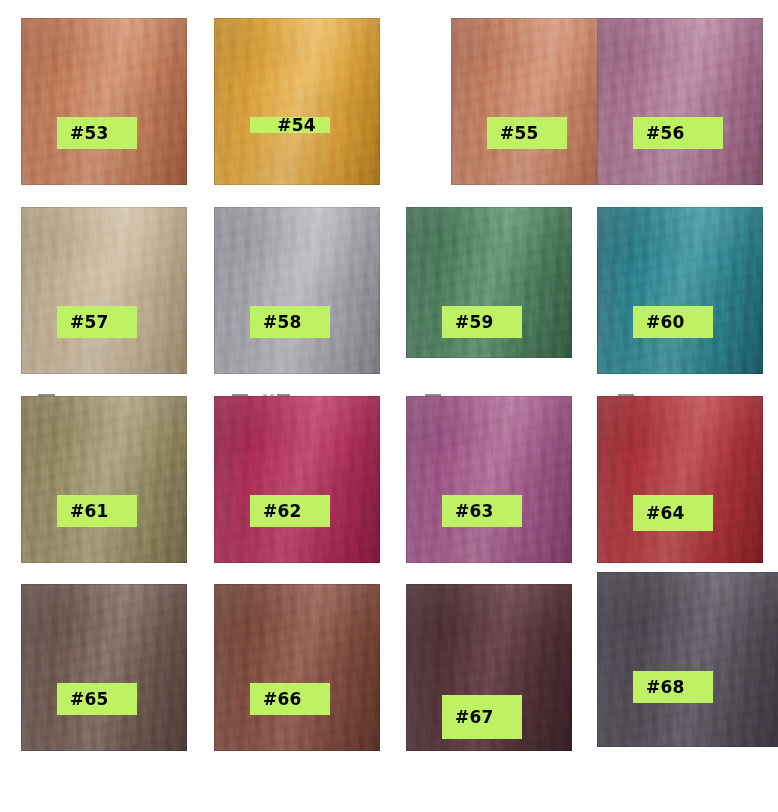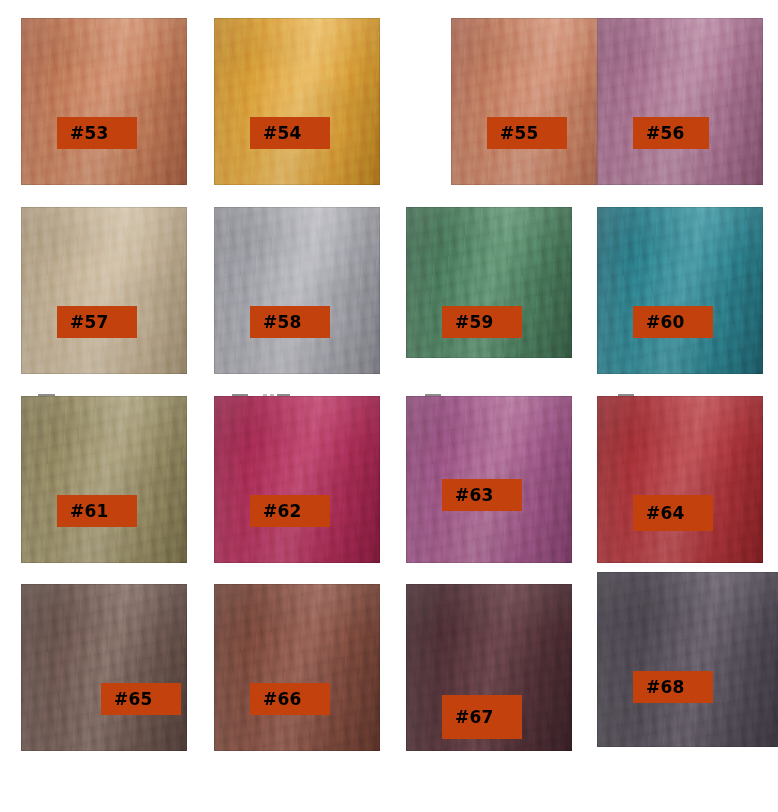--- a/index.html
+++ b/index.html
@@ -91,21 +91,21 @@
   
   .edge {
     position: absolute;
     left: 0; top: 0; right: 0; bottom: 0;
     pointer-events: none;
     box-shadow: inset 0 0 0 1px rgba(0,0,0,0.10);
   }
 
   .swatch-label {
     position: absolute;
-    background: #c2410c;
+    background: #bef264;
     display: flex;
     align-items: center;
     justify-content: flex-start;
     box-sizing: border-box;
     padding-left: 13px;
   }
   .swatch-label span {
     font-family: "DejaVu Sans", sans-serif;
     font-weight: bold;
     font-size: 17px;
@@ -140,21 +140,21 @@
         <span>#53</span>
       </div>
     </div>
     <div class="swatch-cell" style="left: 214px; top: 18px; width: 166px; height: 167px;">
       <div class="swatch-plate" style="background: linear-gradient(103deg, rgb(192, 131, 32) 0%, rgb(221, 160, 56) 26%, rgb(238, 192, 105) 52%, rgb(221, 160, 56) 74%, rgb(192, 131, 32) 100%);">
         <div class="tex"></div>
         <div class="tex2"></div>
         <div class="sheen"></div>
         <div class="edge"></div>
       </div>
-      <div class="swatch-label" style="left: 36px; top: 99px; width: 80px; height: 32px;">
+      <div class="swatch-label" style="left: 36px; top: 99px; width: 80px; height: 16px; justify-content: center;">
         <span>#54</span>
       </div>
     </div>
     <div class="swatch-cell" style="left: 406px; top: 18px; width: 166px; height: 167px; margin-left: 45px;">
       <div class="swatch-plate" style="background: linear-gradient(103deg, rgb(167, 96, 74) 0%, rgb(196, 125, 96) 26%, rgb(216, 154, 128) 52%, rgb(196, 125, 96) 74%, rgb(167, 96, 74) 100%);">
         <div class="tex"></div>
         <div class="tex2"></div>
         <div class="sheen"></div>
         <div class="edge"></div>
       </div>
@@ -162,21 +162,21 @@
         <span>#55</span>
       </div>
     </div>
     <div class="swatch-cell" style="left: 597px; top: 18px; width: 166px; height: 167px;">
       <div class="swatch-plate" style="background: linear-gradient(103deg, rgb(141, 87, 117) 0%, rgb(168, 113, 144) 26%, rgb(189, 142, 168) 52%, rgb(168, 113, 144) 74%, rgb(141, 87, 117) 100%);">
         <div class="tex"></div>
         <div class="tex2"></div>
         <div class="sheen"></div>
         <div class="edge"></div>
       </div>
-      <div class="swatch-label" style="left: 36px; top: 99px; width: 76px; height: 32px;">
+      <div class="swatch-label" style="left: 36px; top: 99px; width: 90px; height: 32px;">
         <span>#56</span>
       </div>
     </div>
     <div class="swatch-cell" style="left: 21px; top: 207px; width: 166px; height: 167px;">
       <div class="swatch-plate" style="background: linear-gradient(103deg, rgb(168, 149, 118) 0%, rgb(194, 176, 147) 26%, rgb(214, 198, 173) 52%, rgb(194, 176, 147) 74%, rgb(168, 149, 118) 100%);">
         <div class="tex"></div>
         <div class="tex2"></div>
         <div class="sheen"></div>
         <div class="edge"></div>
       </div>
@@ -239,21 +239,21 @@
         <span>#62</span>
       </div>
     </div>
     <div class="swatch-cell" style="left: 406px; top: 396px; width: 166px; height: 167px;">
       <div class="swatch-plate" style="background: linear-gradient(103deg, rgb(131, 65, 110) 0%, rgb(157, 85, 134) 26%, rgb(180, 115, 156) 52%, rgb(157, 85, 134) 74%, rgb(131, 65, 110) 100%);">
         <div class="tex"></div>
         <div class="tex2"></div>
         <div class="sheen"></div>
         <div class="edge"></div>
       </div>
-      <div class="swatch-label" style="left: 36px; top: 83px; width: 80px; height: 32px;">
+      <div class="swatch-label" style="left: 36px; top: 99px; width: 80px; height: 32px;">
         <span>#63</span>
       </div>
     </div>
     <div class="swatch-cell" style="left: 597px; top: 396px; width: 166px; height: 167px;">
       <div class="swatch-plate" style="background: linear-gradient(103deg, rgb(139, 33, 38) 0%, rgb(169, 50, 56) 26%, rgb(193, 84, 89) 52%, rgb(169, 50, 56) 74%, rgb(139, 33, 38) 100%);">
         <div class="tex"></div>
         <div class="tex2"></div>
         <div class="sheen"></div>
         <div class="edge"></div>
       </div>
@@ -261,21 +261,21 @@
         <span>#64</span>
       </div>
     </div>
     <div class="swatch-cell" style="left: 21px; top: 584px; width: 166px; height: 167px;">
       <div class="swatch-plate" style="background: linear-gradient(103deg, rgb(87, 67, 61) 0%, rgb(108, 86, 79) 26%, rgb(135, 114, 106) 52%, rgb(108, 86, 79) 74%, rgb(87, 67, 61) 100%);">
         <div class="tex"></div>
         <div class="tex2"></div>
         <div class="sheen"></div>
         <div class="edge"></div>
       </div>
-      <div class="swatch-label" style="left: 36px; top: 99px; width: 80px; height: 32px; margin-left: 44px;">
+      <div class="swatch-label" style="left: 36px; top: 99px; width: 80px; height: 32px;">
         <span>#65</span>
       </div>
     </div>
     <div class="swatch-cell" style="left: 214px; top: 584px; width: 166px; height: 167px;">
       <div class="swatch-plate" style="background: linear-gradient(103deg, rgb(101, 56, 45) 0%, rgb(125, 74, 61) 26%, rgb(153, 99, 87) 52%, rgb(125, 74, 61) 74%, rgb(101, 56, 45) 100%);">
         <div class="tex"></div>
         <div class="tex2"></div>
         <div class="sheen"></div>
         <div class="edge"></div>
       </div>

